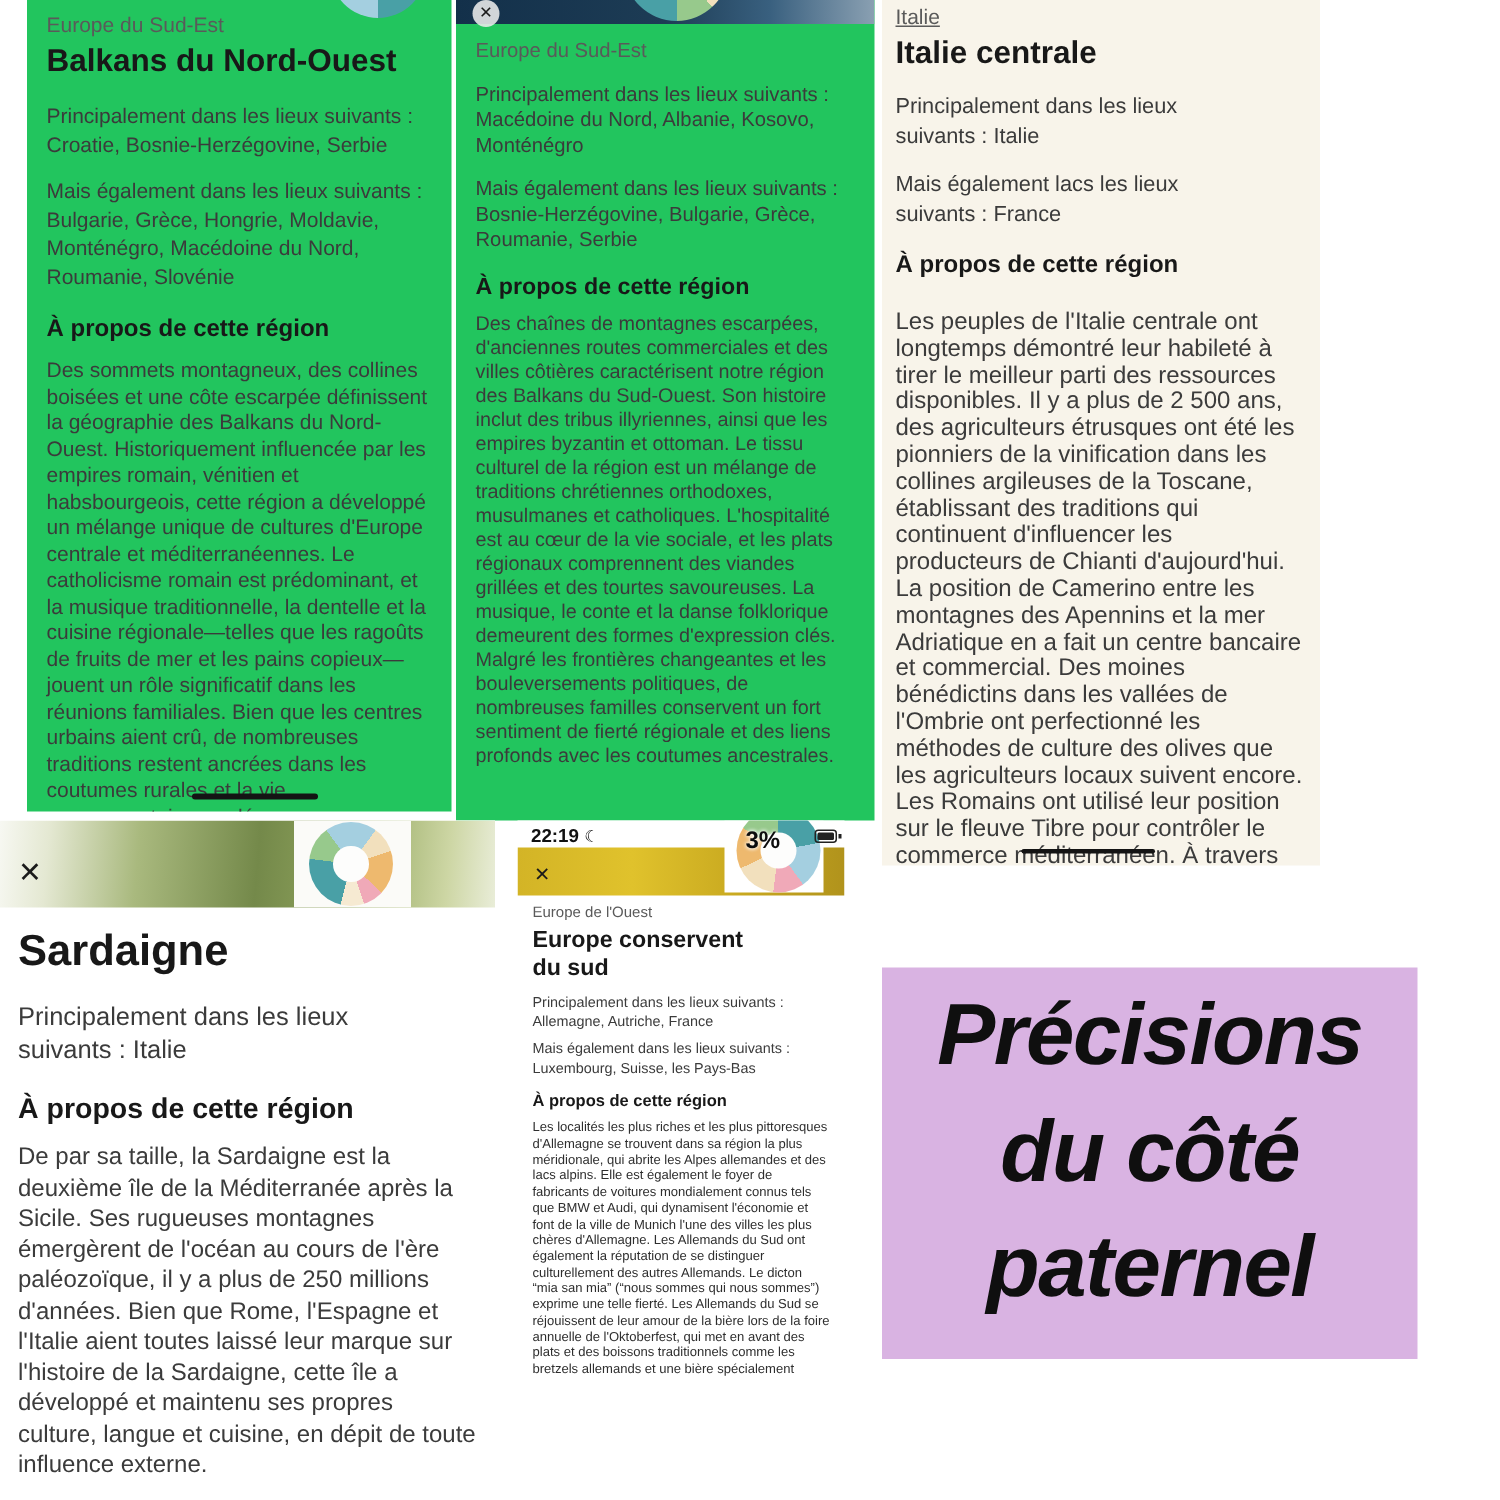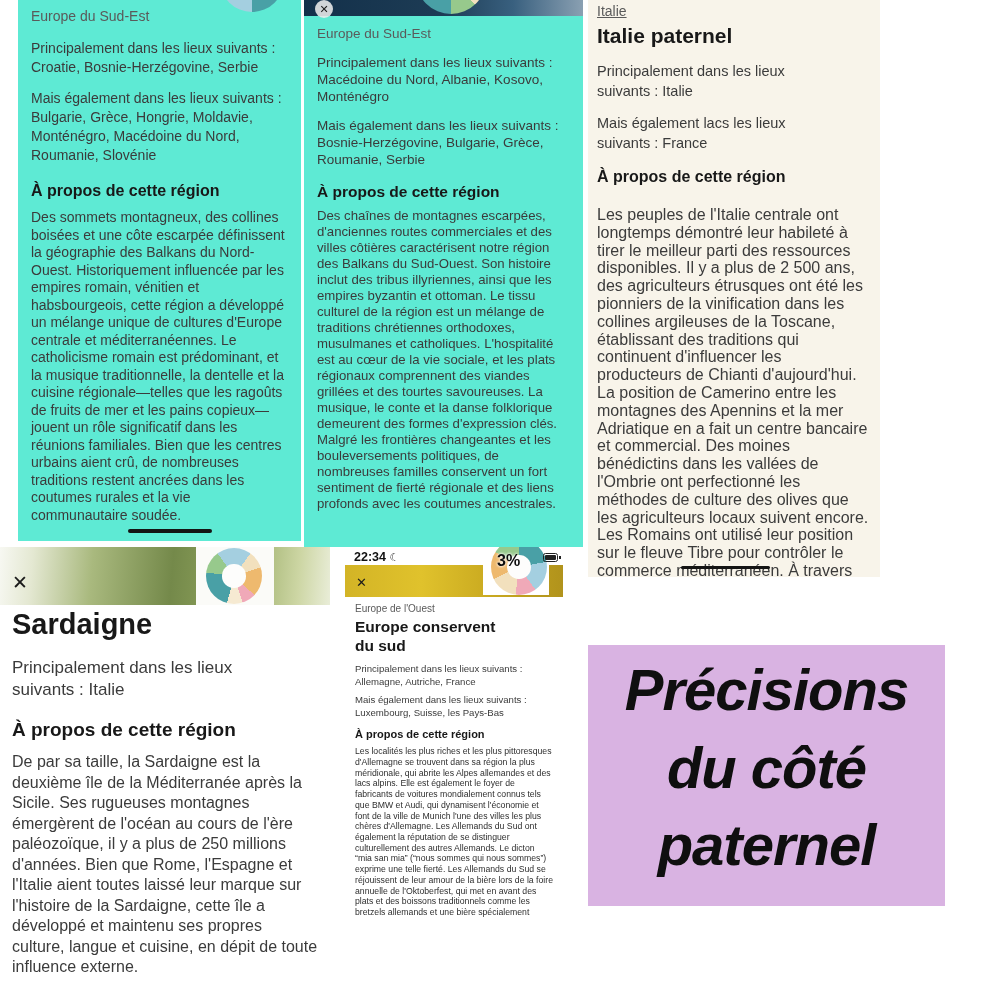--- a/index.html
+++ b/index.html
@@ -1,21 +1,21 @@
 <!DOCTYPE html>
 <html><head>
 <meta charset="utf-8">
 <style>
   * { margin:0; padding:0; box-sizing:border-box; }
   html,body { background:#ffffff; }
   body { font-family:"Liberation Sans", sans-serif; }
   #canvas { position:relative; width:1000px; height:1000px; background:#ffffff; overflow:hidden; }
 
   .card { position:absolute; overflow:hidden; }
-  .cream { background:#5eead4; }
+  .cream { background:#22c55e; }
   .white { background:#ffffff; }
 
   .group  { color:#5a5a5a; }
   .title  { color:#181818; font-weight:700; white-space:pre-line; }
   .para   { color:#3b3b3b; white-space:pre-line; }
   .abouth { color:#181818; font-weight:700; }
   .about  { color:#3b3b3b; }
 
   .hero { position:absolute; top:0; left:0; right:0; overflow:hidden; }
 
@@ -64,21 +64,21 @@
 
   
   #cardD { left:0; top:547px; width:330px; height:453px; padding:58px 12px 0; background:#ffffff; }
   #cardD .hero { height:58px;
     background:linear-gradient(95deg,#f7f8f2 0%,#e4e8d2 10%,#a9b97e 28%,#74894a 52%,#93a75f 72%,#cdd6a4 90%,#e9edd8 100%); }
   .whiteboxD { position:absolute; top:0; left:196px; width:78px; height:58px; background:#fbfbf8; }
   #donutD { left:206px; top:1px; width:56px; height:56px;
     background:conic-gradient(#a4cfe0 0 10%, #f2e0bd 10% 20%, #eeb96e 20% 37%, #f0a9b8 37% 45%, #f6ead2 45% 54%, #49a0a6 54% 77%, #97c98c 77% 90%, #a4cfe0 90% 100%); }
   #closeD { left:12px; top:26px; font-size:19px; }
   #cardD .group  { font-size:17px; margin-top:5px; color:#4e4e4e; }
-  #cardD .title  { font-size:29px; margin-top:3px; }
+  #cardD .title  { font-size:29px; margin-top:13px; }
   #cardD .para   { font-size:17px; line-height:22px; margin-top:16px; }
   #cardD .abouth { font-size:19px; margin-top:18px; }
   #cardD .about  { font-size:16px; line-height:20.5px; margin-top:11px; }
 
   
   #cardE { left:345px; top:547px; width:218px; height:453px; padding:52px 10px 0; background:#ffffff; }
   #cardE .hero { top:18px; height:32px;
     background:linear-gradient(90deg,#d3b426 0%,#e0c22c 35%,#c7a71f 70%,#b1931c 100%); }
   .statusbar { position:absolute; top:3px; left:9px; font-size:12.5px; font-weight:700; color:#111; z-index:4; }
   .statusbar .moon { font-size:11px; font-weight:400; }
@@ -106,20 +106,21 @@
     font-family:"Liberation Sans", sans-serif; }
 </style>
 </head>
 <body>
 
 <div id="canvas">
 
   <section class="card cream" id="cardA">
     <div class="donut" id="donutA"></div>
     <div class="group">Europe du Sud-Est</div>
+    <h2 class="title">Balkans du Nord-Ouest</h2>
     <p class="para">Principalement dans les lieux suivants :
 Croatie, Bosnie-Herzégovine, Serbie</p>
     <p class="para">Mais également dans les lieux suivants :
 Bulgarie, Grèce, Hongrie, Moldavie,
 Monténégro, Macédoine du Nord,
 Roumanie, Slovénie</p>
     <h3 class="abouth">À propos de cette région</h3>
     <p class="about">Des sommets montagneux, des collines boisées et une côte escarpée définissent la géographie des Balkans du Nord-Ouest. Historiquement influencée par les empires romain, vénitien et habsbourgeois, cette région a développé un mélange unique de cultures d'Europe centrale et méditerranéennes. Le catholicisme romain est prédominant, et la musique traditionnelle, la dentelle et la cuisine régionale—telles que les ragoûts de fruits de mer et les pains copieux—jouent un rôle significatif dans les réunions familiales. Bien que les centres urbains aient crû, de nombreuses traditions restent ancrées dans les coutumes rurales et la vie communautaire soudée.</p>
   </section>
 
@@ -134,21 +135,21 @@
 Monténégro</p>
     <p class="para">Mais également dans les lieux suivants :
 Bosnie-Herzégovine, Bulgarie, Grèce,
 Roumanie, Serbie</p>
     <h3 class="abouth">À propos de cette région</h3>
     <p class="about">Des chaînes de montagnes escarpées, d'anciennes routes commerciales et des villes côtières caractérisent notre région des Balkans du Sud-Ouest. Son histoire inclut des tribus illyriennes, ainsi que les empires byzantin et ottoman. Le tissu culturel de la région est un mélange de traditions chrétiennes orthodoxes, musulmanes et catholiques. L'hospitalité est au cœur de la vie sociale, et les plats régionaux comprennent des viandes grillées et des tourtes savoureuses. La musique, le conte et la danse folklorique demeurent des formes d'expression clés. Malgré les frontières changeantes et les bouleversements politiques, de nombreuses familles conservent un fort sentiment de fierté régionale et des liens profonds avec les coutumes ancestrales.</p>
   </section>
 
   <section class="card" id="cardC">
     <div class="group">Italie</div>
-    <h2 class="title">Italie paternel</h2>
+    <h2 class="title">Italie centrale</h2>
     <p class="para">Principalement dans les lieux
 suivants : Italie</p>
     <p class="para">Mais également lacs les lieux
 suivants : France</p>
     <h3 class="abouth">À propos de cette région</h3>
     <p class="about">Les peuples de l'Italie centrale ont longtemps démontré leur habileté à tirer le meilleur parti des ressources disponibles. Il y a plus de 2 500 ans, des agriculteurs étrusques ont été les pionniers de la vinification dans les collines argileuses de la Toscane, établissant des traditions qui continuent d'influencer les producteurs de Chianti d'aujourd'hui. La position de Camerino entre les montagnes des Apennins et la mer Adriatique en a fait un centre bancaire et commercial. Des moines bénédictins dans les vallées de l'Ombrie ont perfectionné les méthodes de culture des olives que les agriculteurs locaux suivent encore. Les Romains ont utilisé leur position sur le fleuve Tibre pour contrôler le commerce méditerranéen. À travers la région, des schémas d'adaptation et d'innovation ont créé des communautés où tradition et progrès pouvaient travailler en tandem.</p>
   </section>
 
   <section class="card white" id="cardD">
     <div class="hero">
@@ -158,21 +159,21 @@
     <span class="close" id="closeD">✕</span>
     <h2 class="title">Sardaigne</h2>
     <p class="para">Principalement dans les lieux
 suivants : Italie</p>
     <h3 class="abouth">À propos de cette région</h3>
     <p class="about">De par sa taille, la Sardaigne est la deuxième île de la Méditerranée après la Sicile. Ses rugueuses montagnes émergèrent de l'océan au cours de l'ère paléozoïque, il y a plus de 250 millions d'années. Bien que Rome, l'Espagne et l'Italie aient toutes laissé leur marque sur l'histoire de la Sardaigne, cette île a développé et maintenu ses propres culture, langue et cuisine, en dépit de toute influence externe.</p>
   </section>
 
   <section class="card white" id="cardE">
     <div class="statusbar">
-      <span>22:34</span>
+      <span>22:19</span>
       <span class="moon">☾</span>
     </div>
     <div class="whiteboxE"></div>
     <div class="donut" id="donutE"></div>
     <span class="percent">3%</span>
     <span class="battery"></span>
     <div class="hero"></div>
     <span class="close" id="closeE">✕</span>
     <div class="group">Europe de l'Ouest</div>
     <h2 class="title">Europe conservent

